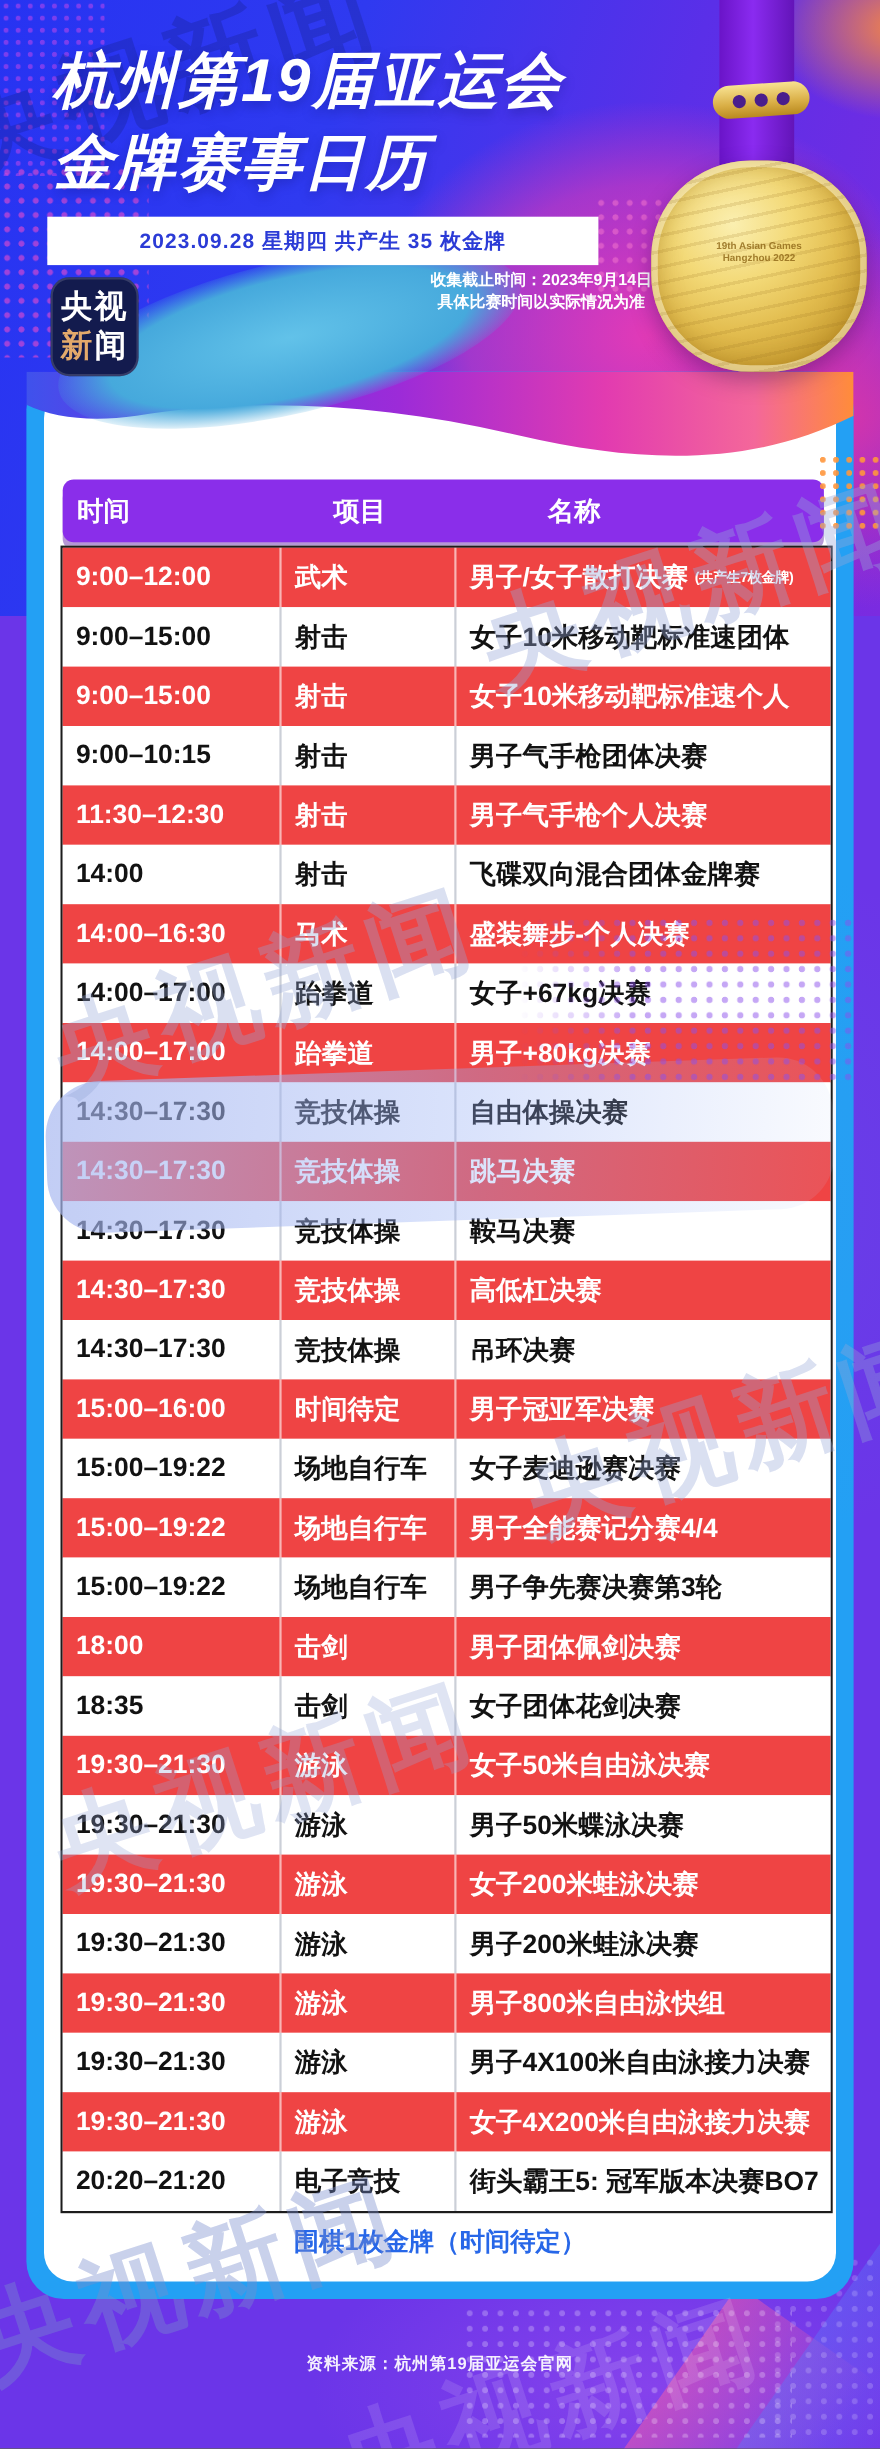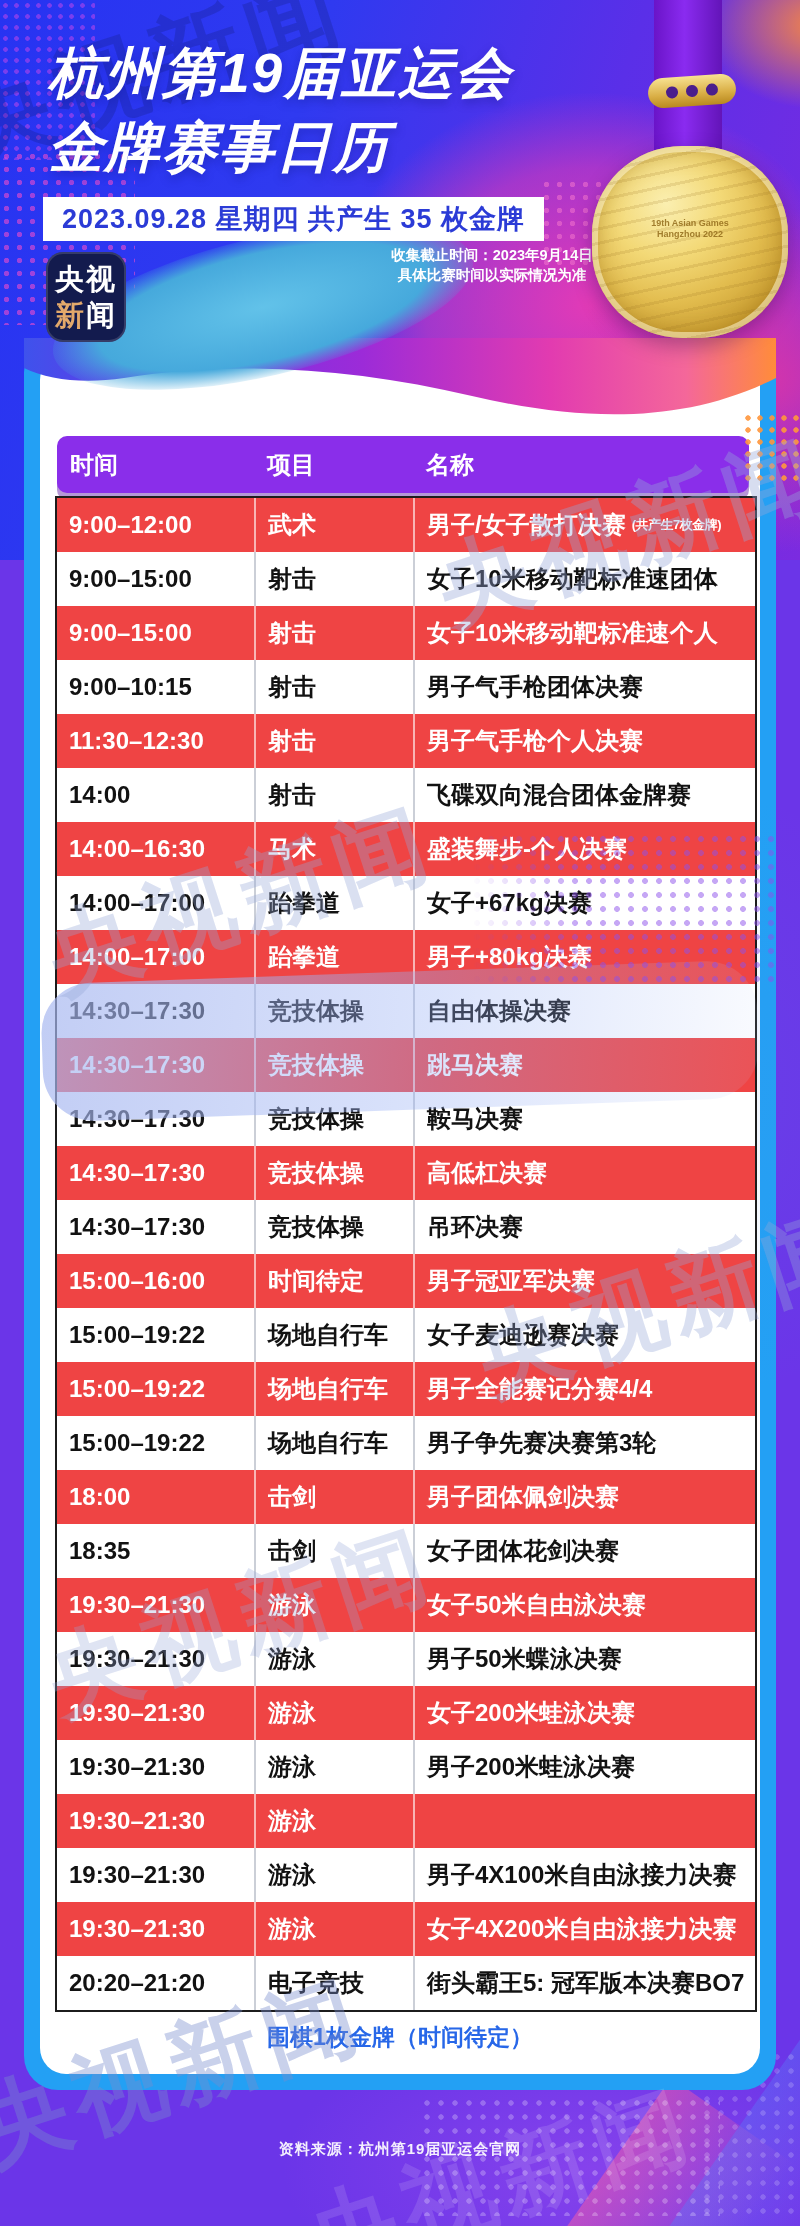--- a/index.html
+++ b/index.html
@@ -48,21 +48,21 @@
   
   .brush{position:absolute;left:48px;top:238px;width:430px;height:138px;border-radius:50%;
     transform:rotate(-13deg);
     background:radial-gradient(ellipse at center,#62C2E9 0%,#46A9DC 55%,rgba(62,159,216,0) 74%);}
   
   .title{position:absolute;left:48px;top:36px;color:#fff;font-weight:900;
     text-shadow:0 4px 10px rgba(15,20,120,.35);}
   .title .t{font-size:55px;line-height:74px;letter-spacing:2px;font-style:italic;}
   .date-box{position:absolute;left:43px;top:197px;width:501px;height:44px;background:#fff;
     display:flex;align-items:center;justify-content:center;}
-  .date-box span{color:#2B3BD6;font-size:27px;font-weight:900;letter-spacing:1px;white-space:nowrap;}
+  .date-box span{color:#2B3BD6;font-size:19px;font-weight:900;letter-spacing:1px;white-space:nowrap;}
   .subnote{position:absolute;left:362px;top:245px;width:260px;text-align:center;color:#fff;
     font-size:14.5px;font-weight:700;line-height:20px;}
   
   .logo{position:absolute;left:46px;top:252px;width:80px;height:90px;background:#131B4E;
     border-radius:17px;display:flex;flex-direction:column;align-items:center;justify-content:center;
     box-shadow:inset 0 0 0 2px rgba(255,255,255,.15);}
   .logo .l1{color:#fff;font-size:29px;font-weight:900;line-height:36px;letter-spacing:2px;}
   .logo .l2{font-size:29px;font-weight:900;line-height:36px;letter-spacing:2px;color:#fff;}
   .logo .l2 .xin{color:#E3A96B;}
   
@@ -77,21 +77,21 @@
     background:radial-gradient(circle at 38% 30%,#FBEFB0 0%,#F3D977 30%,#E2BC4E 55%,#C79A2D 80%,#B98A1F 100%);
     box-shadow:inset 0 0 0 6px rgba(255,246,205,.55), inset 0 0 26px rgba(120,80,0,.45), 0 8px 20px rgba(40,10,80,.35);
     overflow:hidden;}
   .medal-disc .waves{position:absolute;inset:0;border-radius:46%;
     background:repeating-linear-gradient(168deg,transparent 0 11px,rgba(150,110,30,.16) 11px 14px);}
   .medal-text{position:absolute;left:0;top:72px;width:100%;text-align:center;
     color:rgba(140,100,20,.8);font-size:9px;font-weight:700;line-height:11px;}
   
   .thead{position:absolute;left:17px;top:82px;width:692px;height:57px;background:#8A2EEA;
     border-radius:10px;display:flex;align-items:center;color:#fff;font-size:24px;font-weight:700;
-    box-shadow:0 7px 0 rgba(94,24,164,.45);}
+    box-shadow:0 7px 0 rgba(94,24,164,.45);gap:36px;}
   .thead .th{box-sizing:border-box;padding-left:13px;}
   .th-time{width:197px;}.th-sport{width:159px;}.th-name{flex:1;}
   .etable{position:absolute;left:15px;top:142px;width:698px;border:2px solid #1C1C1C;background:#fff;}
   .row{display:flex;height:54px;align-items:center;font-size:24px;font-weight:700;}
   .cell{box-sizing:border-box;height:100%;display:flex;align-items:center;padding-left:12px;
     overflow:hidden;white-space:nowrap;}
   .c-time{width:199px;}.c-sport{width:159px;}.c-name{flex:1;}
   .row-blue{background:#ef4444;color:#fff;}
   .row-blue .c-time,.row-blue .c-sport{border-right:2px solid rgba(255,255,255,.6);}
   .row-white{background:rgba(255,255,255,.88);color:#121212;}
@@ -267,20 +267,21 @@
             <div class="cell c-name">女子200米蛙泳决赛</div>
           </div>
           <div class="row row-white">
             <div class="cell c-time">19:30–21:30</div>
             <div class="cell c-sport">游泳</div>
             <div class="cell c-name">男子200米蛙泳决赛</div>
           </div>
           <div class="row row-blue">
             <div class="cell c-time">19:30–21:30</div>
             <div class="cell c-sport">游泳</div>
+            <div class="cell c-name">男子800米自由泳快组</div>
           </div>
           <div class="row row-white">
             <div class="cell c-time">19:30–21:30</div>
             <div class="cell c-sport">游泳</div>
             <div class="cell c-name">男子4X100米自由泳接力决赛</div>
           </div>
           <div class="row row-blue">
             <div class="cell c-time">19:30–21:30</div>
             <div class="cell c-sport">游泳</div>
             <div class="cell c-name">女子4X200米自由泳接力决赛</div>

